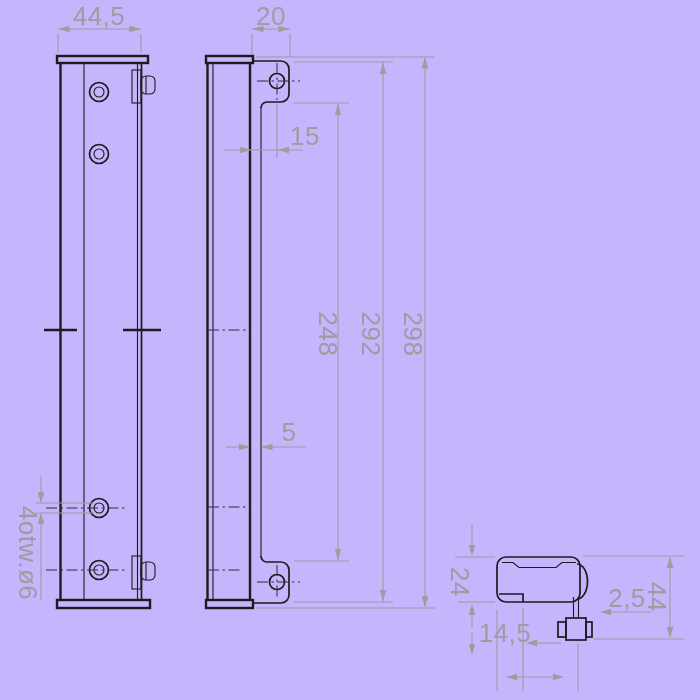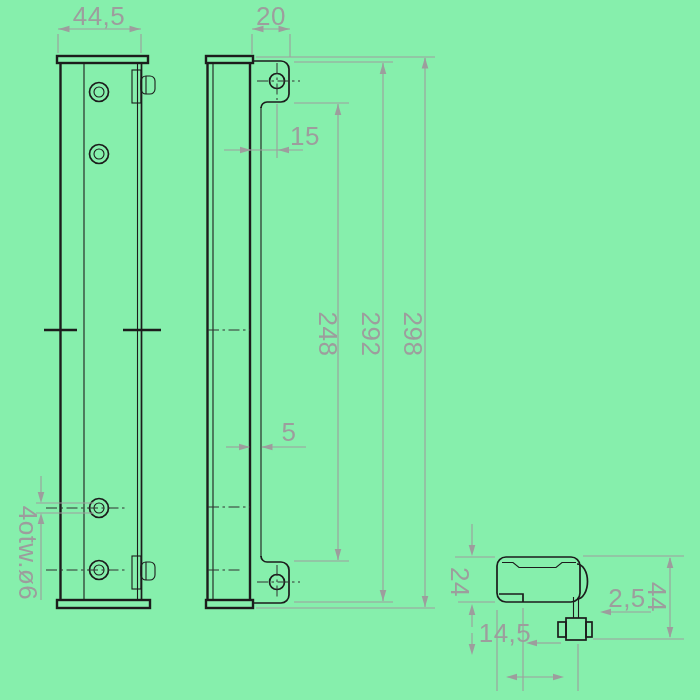--- a/index.html
+++ b/index.html
@@ -1,16 +1,16 @@
 <!DOCTYPE html>
 <html><head>
 <meta charset="utf-8">
 <style>
   html,body{margin:0;padding:0;background:#ffffff;}
-  .stage{width:700px;height:700px;position:relative;background:#86efac;}
+  .stage{width:700px;height:700px;position:relative;background:#c4b5fd;}
   svg{display:block;}
   .thick{stroke:#1c1c1c;stroke-width:2.4;fill:none;stroke-linecap:butt;}
   .med{stroke:#1c1c1c;stroke-width:1.7;fill:none;}
   .thin{stroke:#1c1c1c;stroke-width:1.1;fill:none;}
   .center{stroke:#303030;stroke-width:1;stroke-dasharray:11 3.5 2.5 3.5;fill:none;}
   .dim{stroke:#9d9d9d;stroke-width:1.1;fill:none;}
   .dimfill{fill:#9d9d9d;stroke:none;}
   text.dimtxt{font-family:"Liberation Sans",sans-serif;font-size:26px;fill:#9d9d9d;letter-spacing:0.5px;}
 </style>
 </head>

